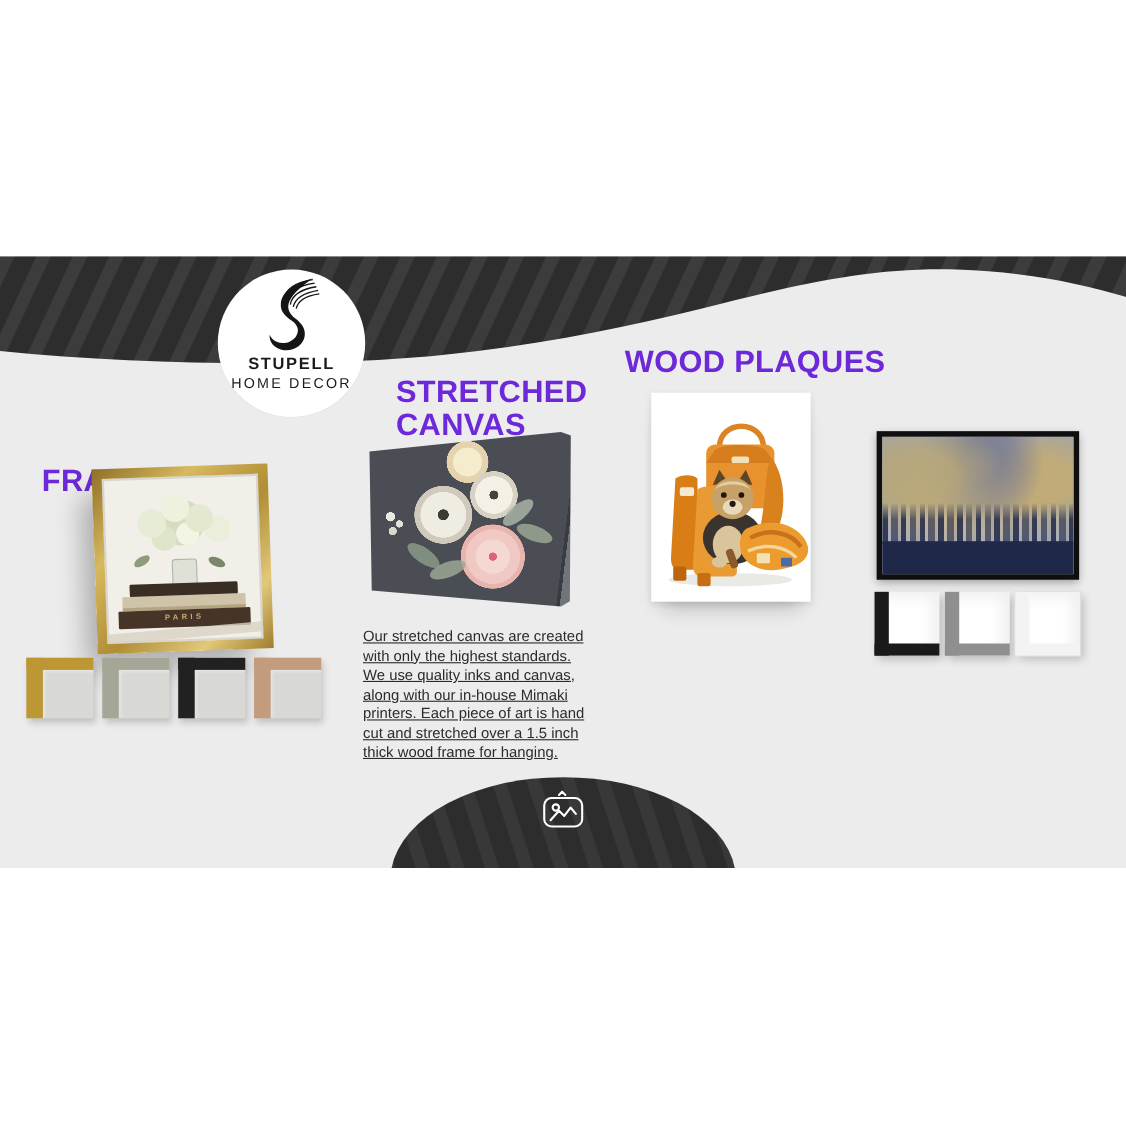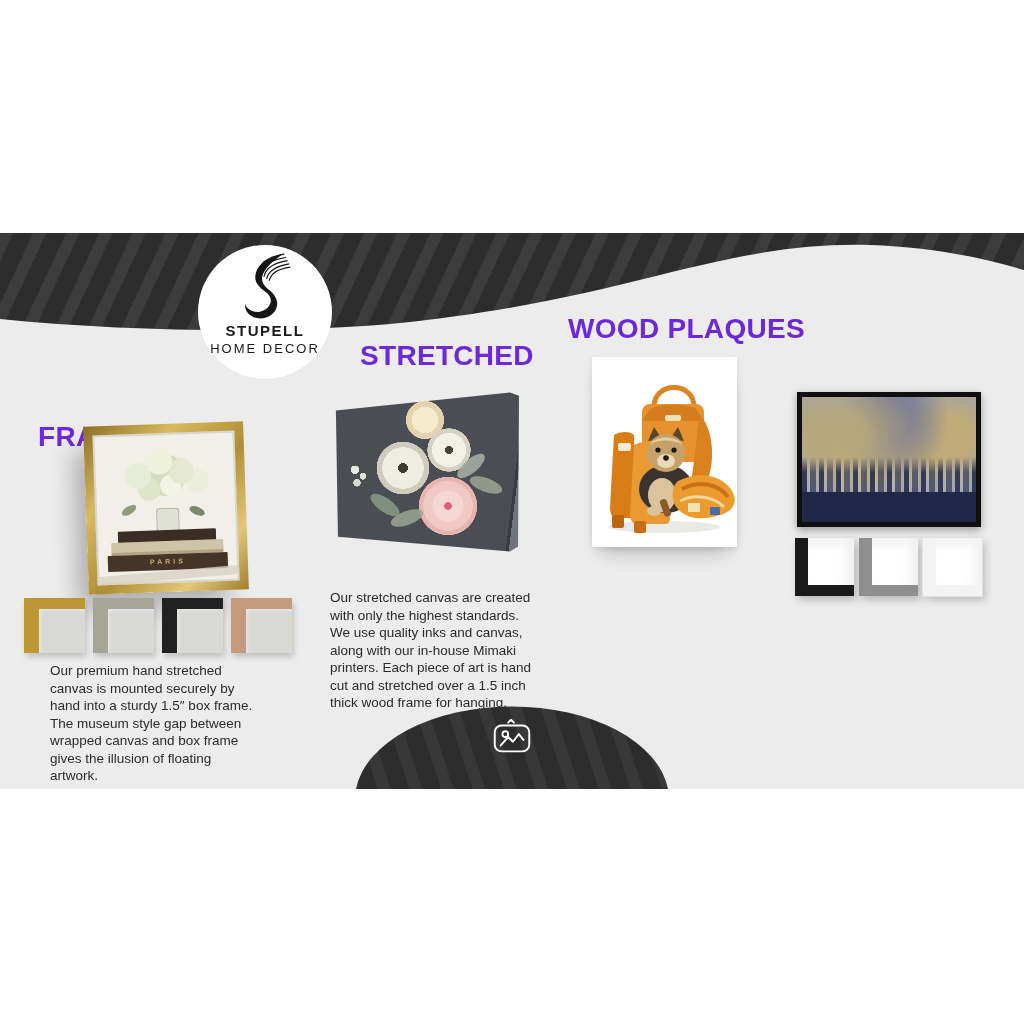--- a/index.html
+++ b/index.html
@@ -159,39 +159,39 @@
     </div>
   </div>
 
   <div class="swatch-row" style="left:24px;top:598px;gap:8px;">
     <div class="sw-corner-tl" style="--swatch: #bd9733;"></div>
     <div class="sw-corner-tl" style="--swatch: #a6a697;"></div>
     <div class="sw-corner-tl" style="--swatch: #212121;"></div>
     <div class="sw-corner-tl" style="--swatch: #c39c7e;"></div>
   </div>
 
-  <div class="p" style="left:50px;top:662px;width:212px;">Our premium hand stretched canvas is mounted securely by hand into a sturdy 1.5″ box frame. The museum style gap between wrapped canvas and box frame gives the illusion of floating artwork.</div>
 
   <div class="h" style="left:360px;top:341px;">
     <span style="display:block">STRETCHED</span>
+    <span style="display:block">CANVAS</span>
   </div>
 
   <div class="sc-canvas">
     <div class="bloom sc-cream"></div>
     <div class="bloom sc-w1"></div>
     <div class="bloom sc-w2"></div>
     <div class="bloom sc-pink"></div>
     <div class="sc-leaf a"></div>
     <div class="sc-leaf b"></div>
     <div class="sc-leaf c"></div>
     <div class="sc-leaf d"></div>
     <div class="sc-sprig"></div>
   </div>
 
-  <div class="p" style="left:330px;top:589px;width:207px;">Our stretched canvas are created with only the highest standards. We use quality inks and canvas, along with our in-house Mimaki printers. Each piece of art is hand cut and stretched over a 1.5 inch thick wood frame for hanging.</div>
+  <div class="p" style="left:330px;top:570px;width:207px;text-decoration:underline;">Our stretched canvas are created with only the highest standards. We use quality inks and canvas, along with our in-house Mimaki printers. Each piece of art is hand cut and stretched over a 1.5 inch thick wood frame for hanging.</div>
 
   <div class="h" style="left:568px;top:314px;">
     <span>WOOD PLAQUES</span>
   </div>
 
   <div class="plaque">
     <svg width="145" height="190" viewBox="0 0 145 190">
       <ellipse cx="72" cy="170" rx="56" ry="6" fill="#e9e9e6"></ellipse>
 
       <path d="M62,50 C62,24 102,24 102,50" stroke="#da8424" stroke-width="5" fill="none"></path>

